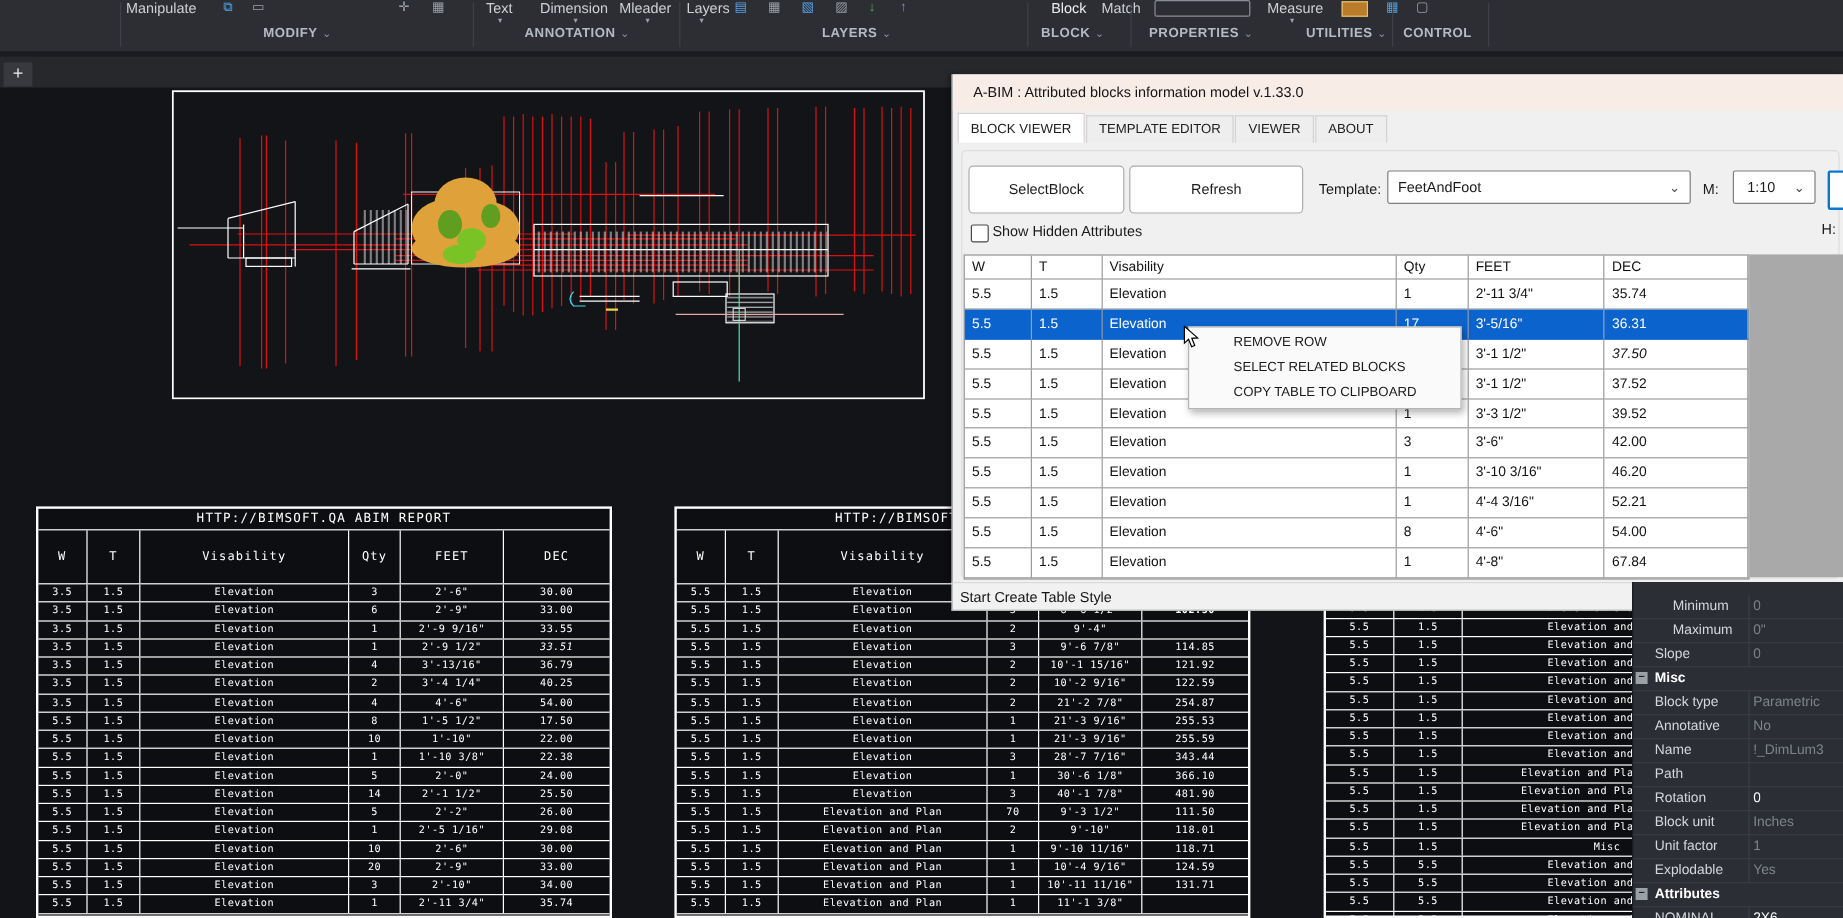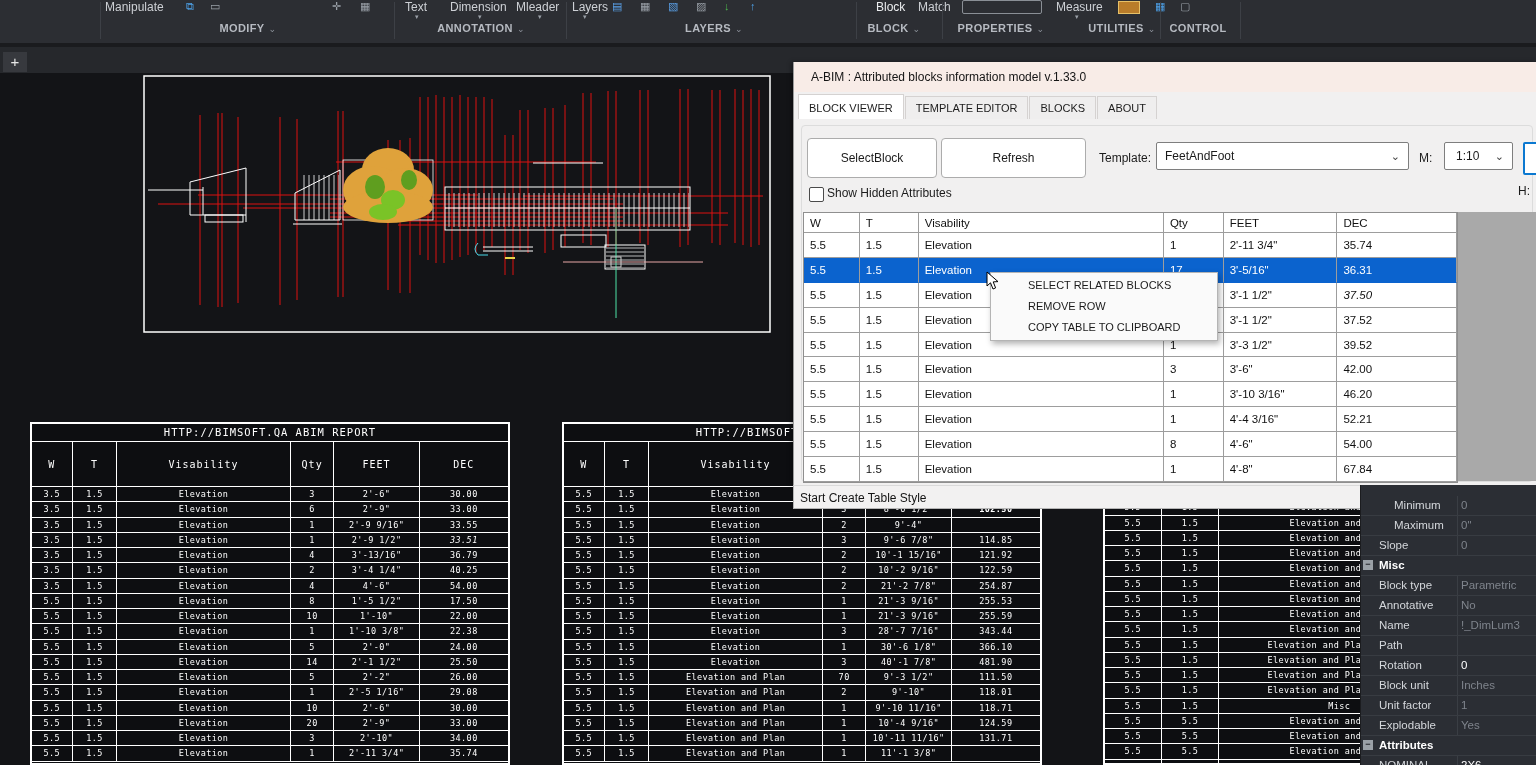--- a/index.html
+++ b/index.html
@@ -673,21 +673,21 @@
       <div class="ct-cell" style="width: 58px;">5.5</div>
       <div class="ct-cell" style="width: 241px;">Elevation and Plan</div>
     </div>
   </div>
 
 <div class="abs dialog">
   <div class="dlg-title">A-BIM : Attributed blocks information model v.1.33.0</div>
   <div class="dlg-tabs">
     <div class="dlg-tab active">BLOCK VIEWER</div>
     <div class="dlg-tab">TEMPLATE EDITOR</div>
-    <div class="dlg-tab">BLOCKS</div>
+    <div class="dlg-tab">VIEWER</div>
     <div class="dlg-tab">ABOUT</div>
   </div>
   <div class="dlg-body-frame"></div>
 
   <div class="dlg-btn" style="left:13px;top:76px;width:128px;">SelectBlock</div>
   <div class="dlg-btn" style="left:147px;top:76px;width:143px;">Refresh</div>
   <span class="dlg-label" style="left:305px;top:89px;">Template:</span>
   <div class="combo" style="left:362px;top:80px;width:253px;">
     <span>FeetAndFoot</span>
     <span class="chev">⌄</span>
@@ -792,22 +792,22 @@
         <div class="at-cell" style="width: 114px;">4'-8"</div>
         <div class="at-cell" style="width: 120px;">67.84</div>
       </div>
     </div>
   <div class="table-void"></div>
 </div>
 
 <div class="abs statusbar">Start Create Table Style</div>
 
 <div class="abs ctx-menu" id="ctx-menu">
+    <div class="ctx-item">REMOVE ROW</div>
     <div class="ctx-item">SELECT RELATED BLOCKS</div>
-    <div class="ctx-item">REMOVE ROW</div>
     <div class="ctx-item">COPY TABLE TO CLIPBOARD</div>
   </div>
 <svg class="abs cursor" width="14" height="20" viewBox="0 0 14 20">
   <path d="M1,1 L1,15 L4.5,11.8 L7,18 L9.6,16.9 L7.2,10.9 L12,10.6 Z" fill="#ffffff" stroke="#000000" stroke-width="1"></path>
 </svg>
 
 <div class="abs props" id="props-panel" style="padding-top: 11px;">
     <div class="prop-row">
       <div class="vline"></div>
       <div class="prop-label indent">Minimum</div>

